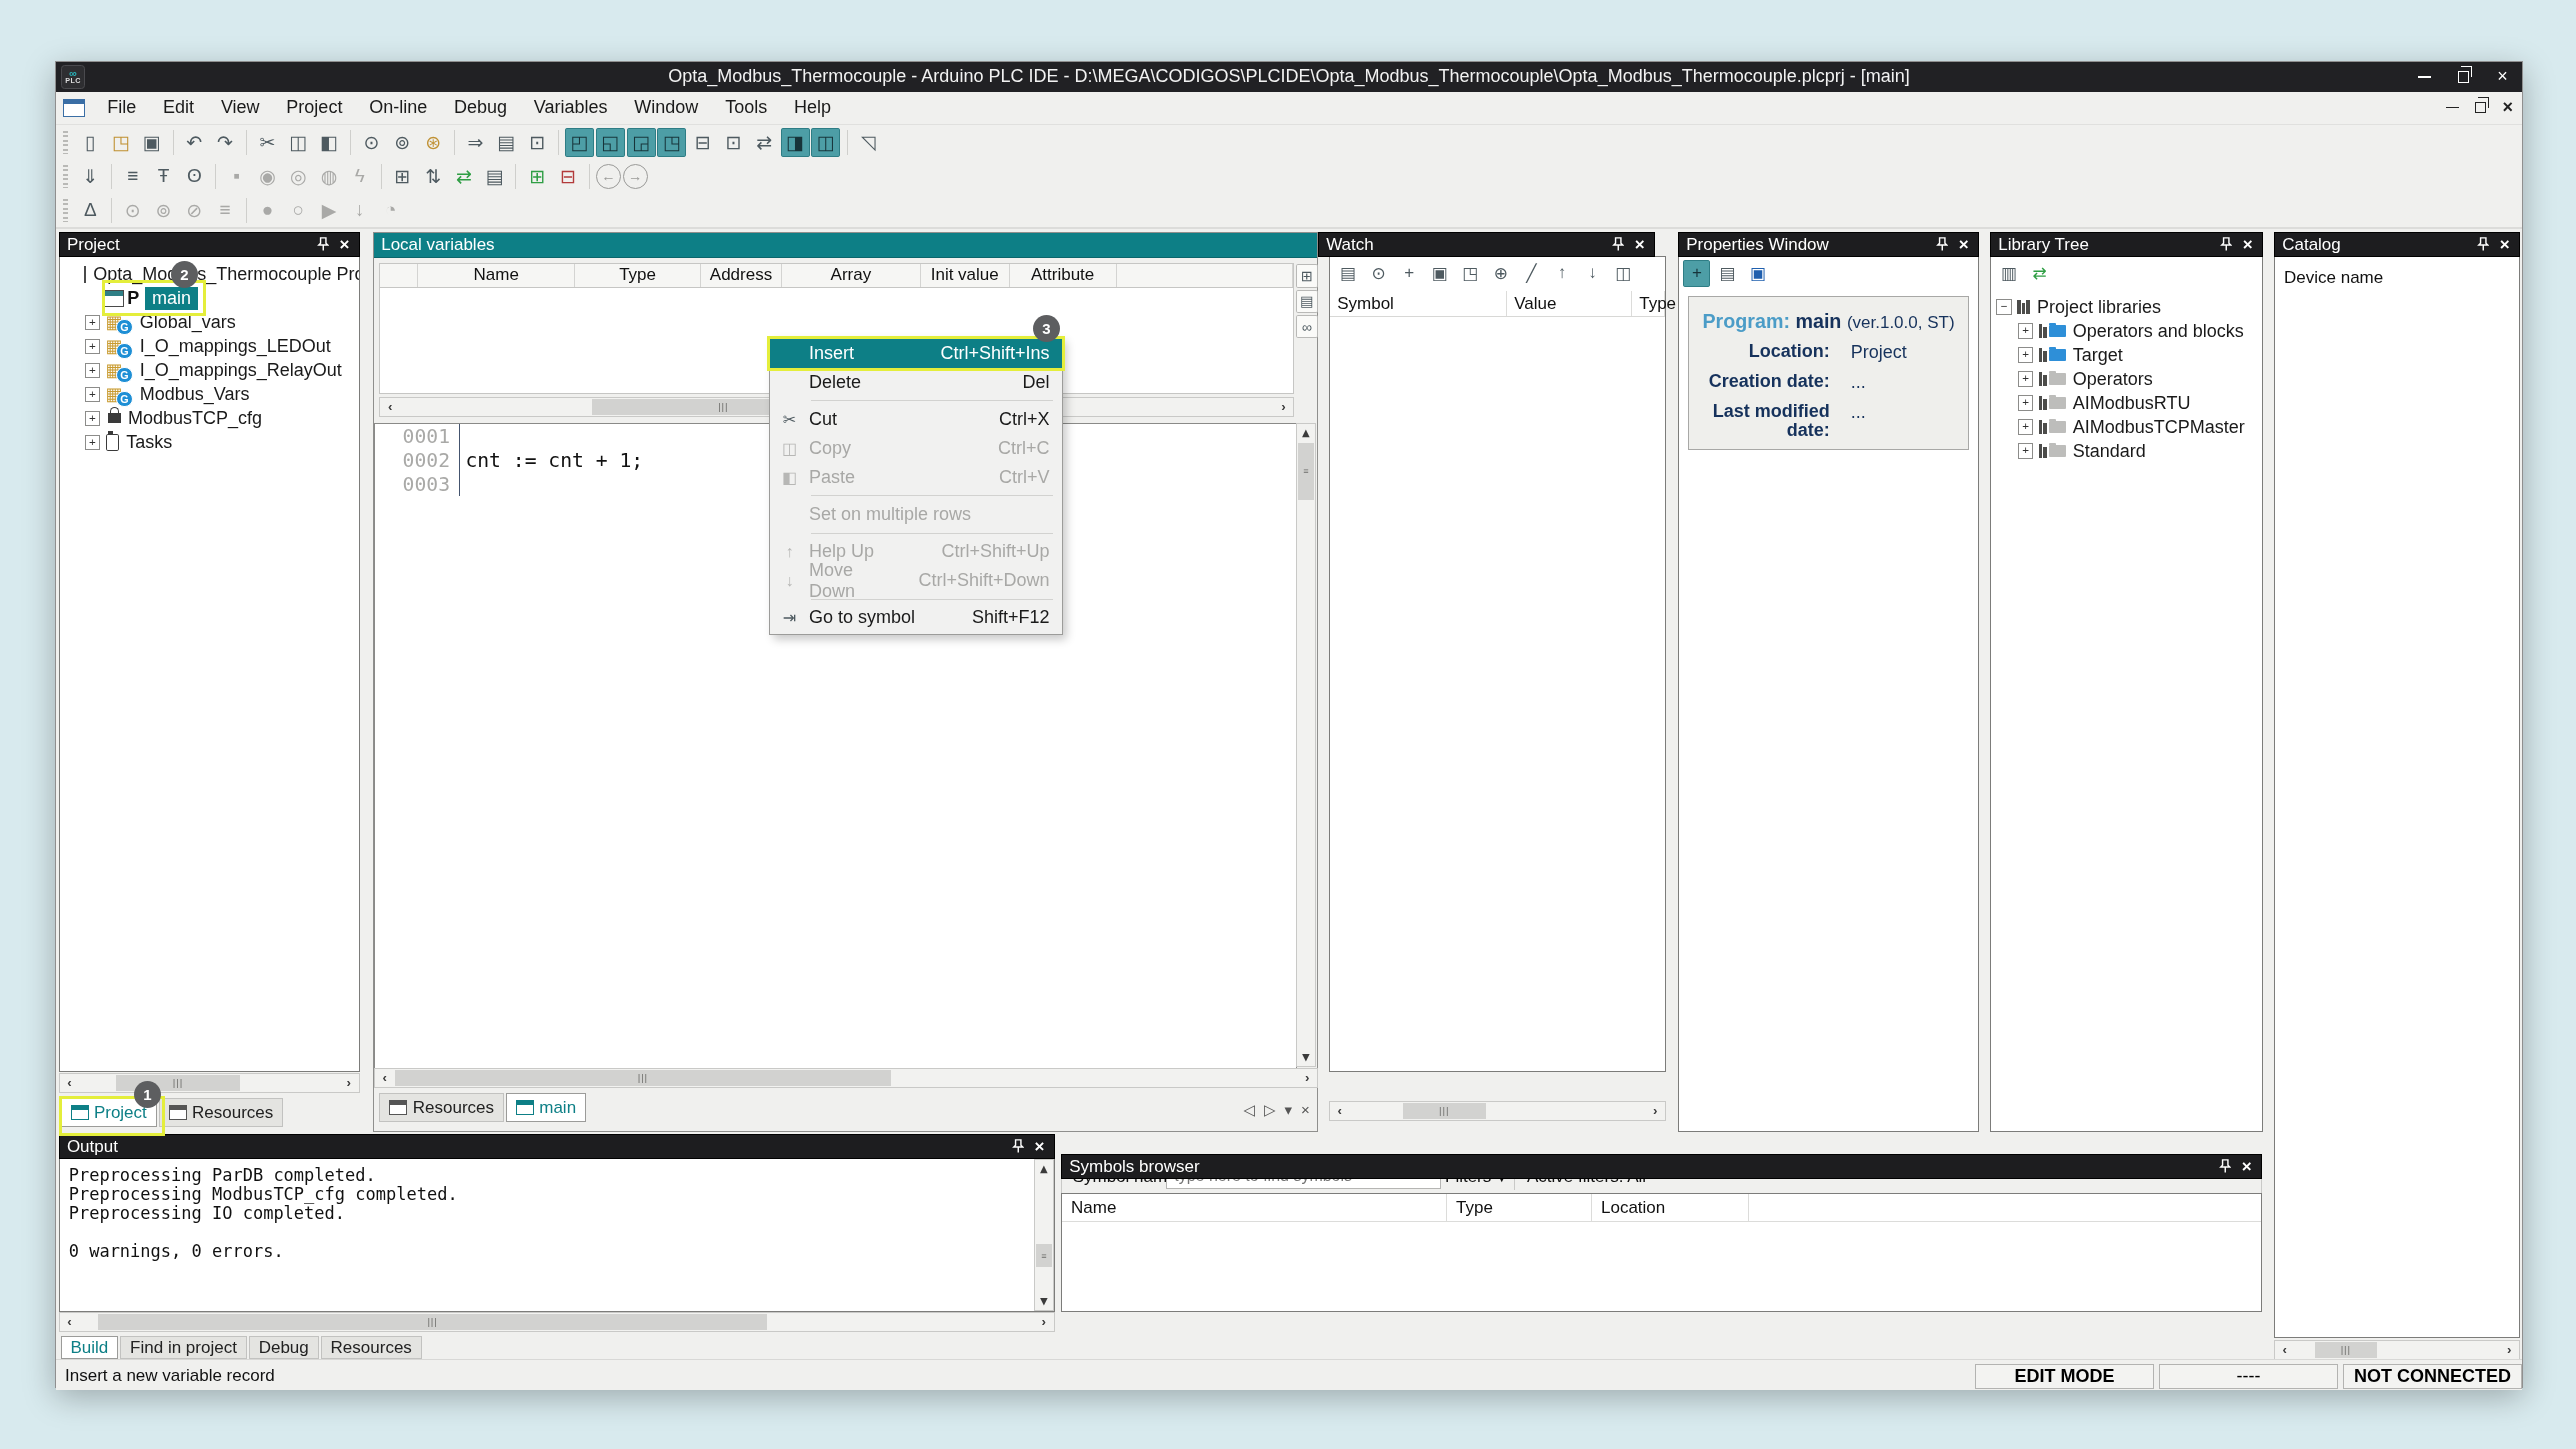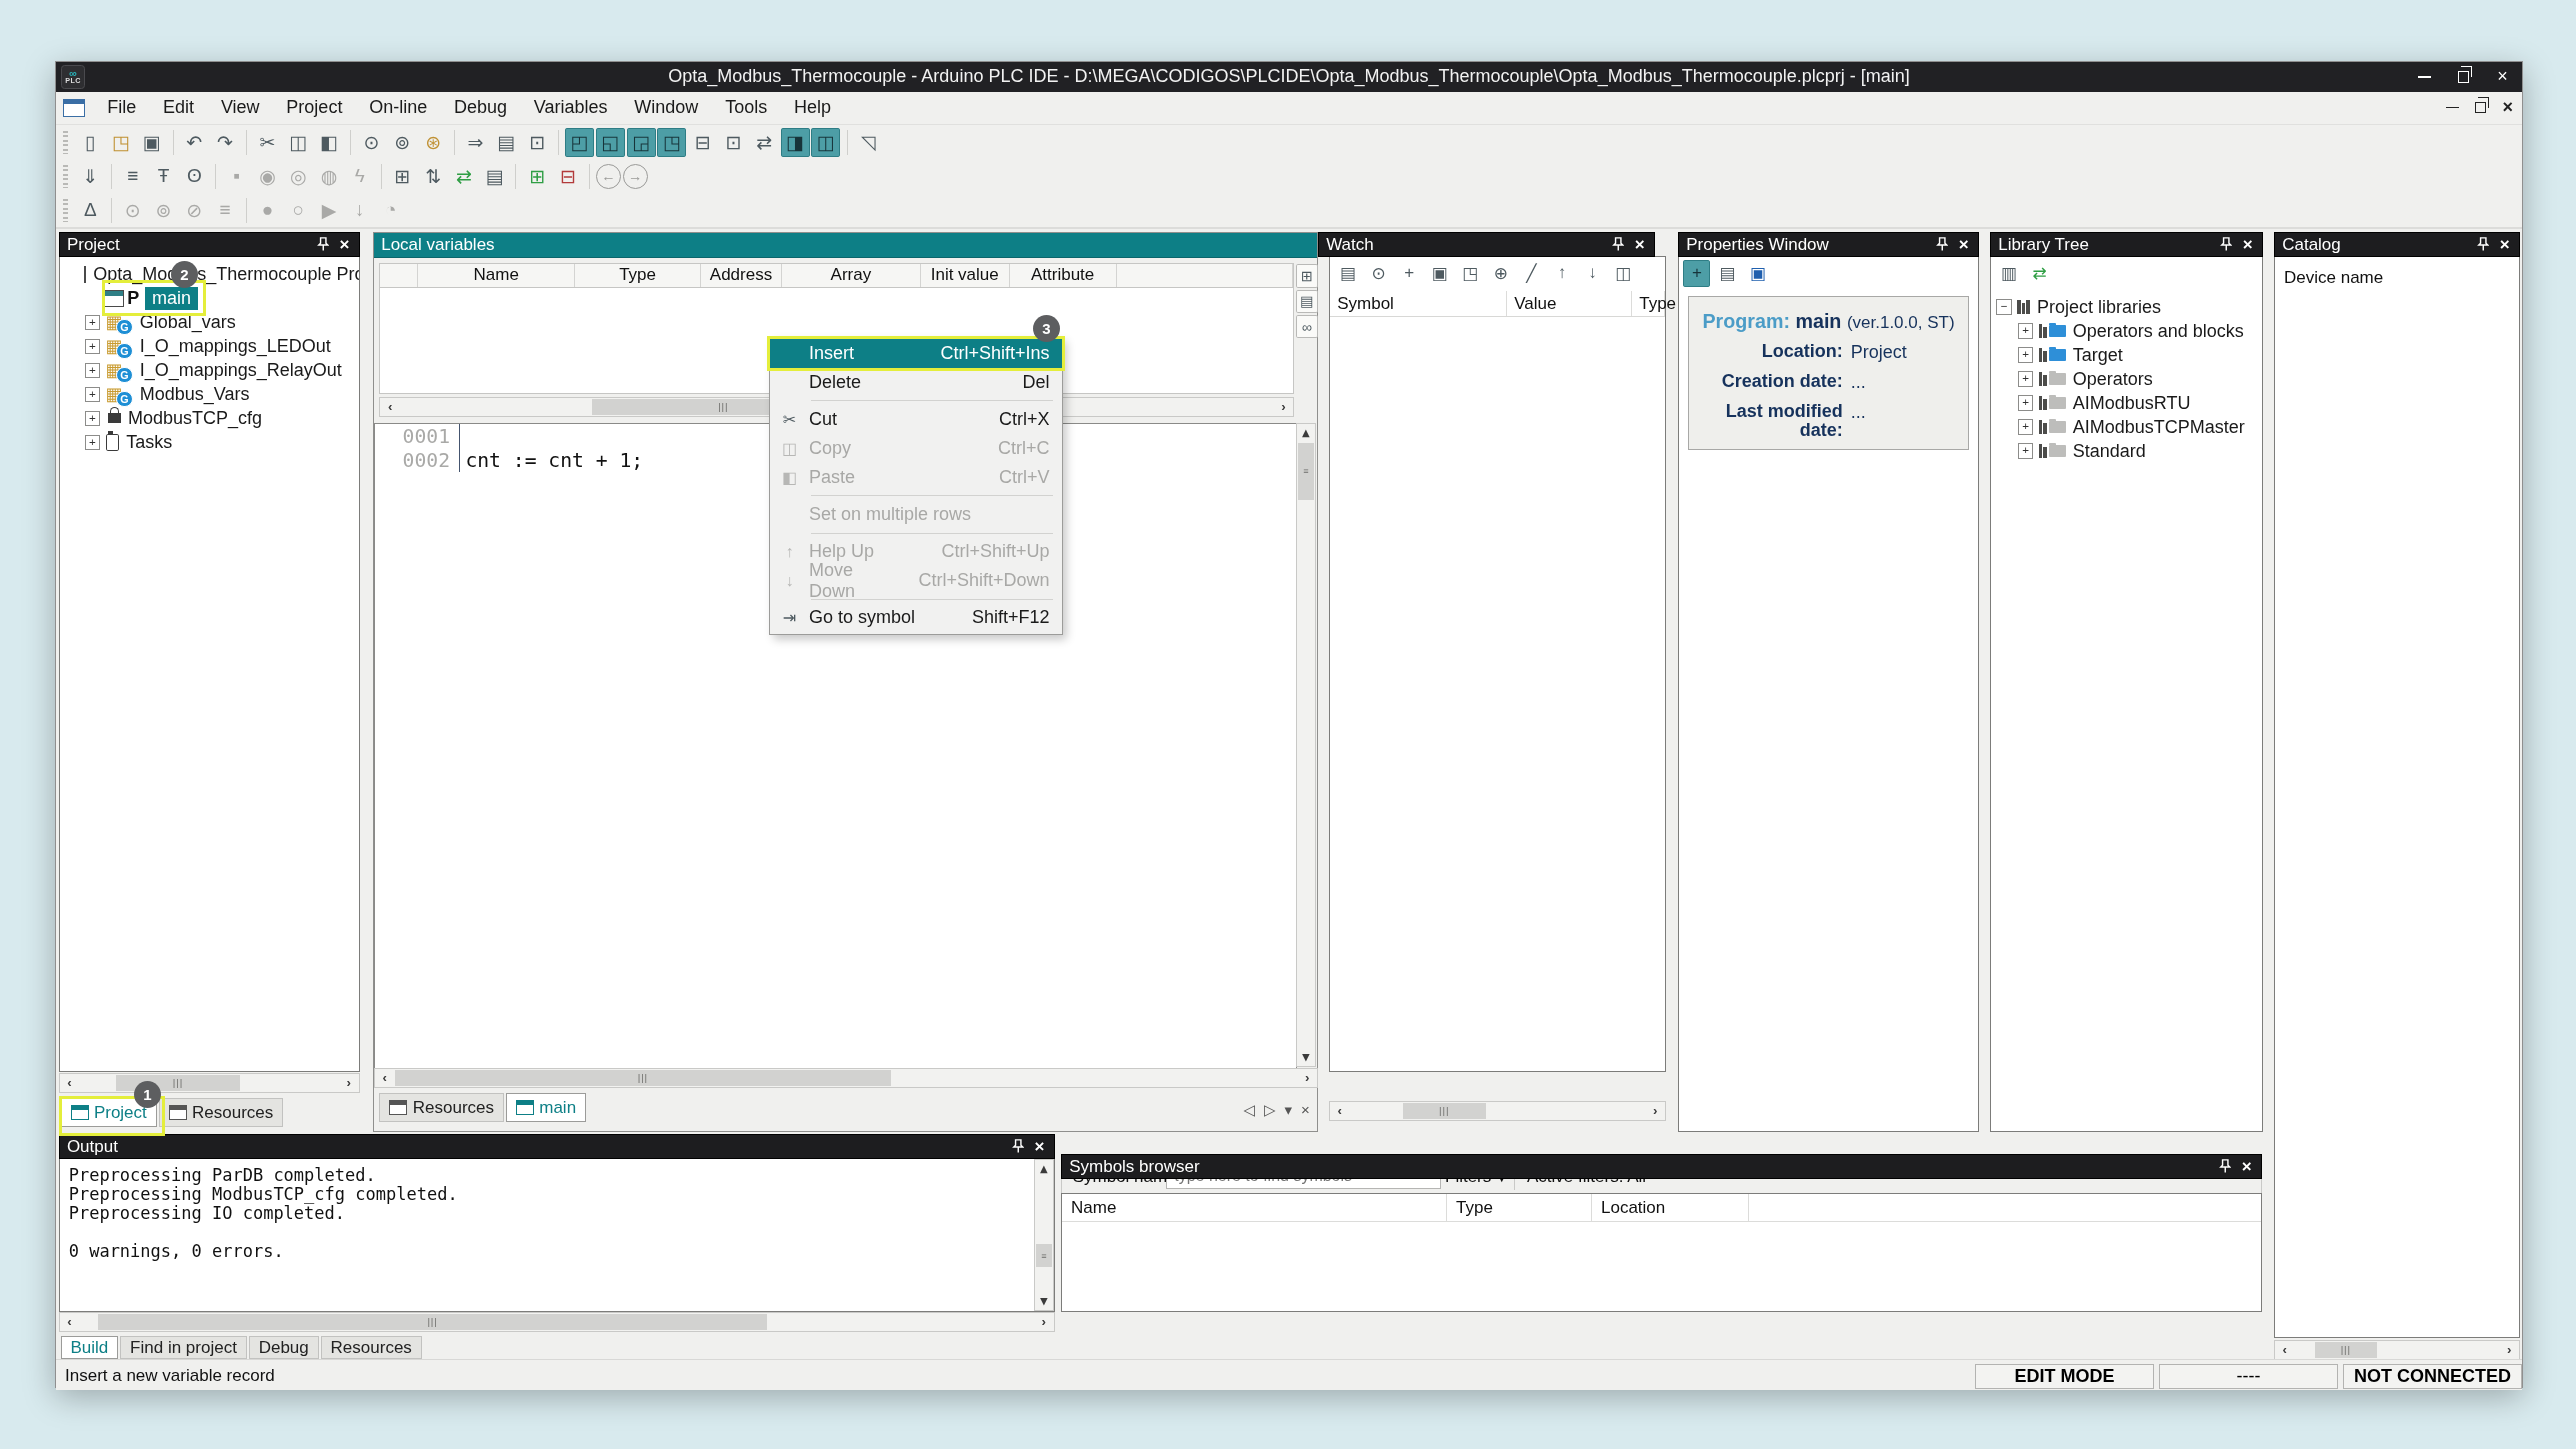--- a/index.html
+++ b/index.html
@@ -109,21 +109,21 @@
   .edcode{border-left:1.8px solid #44546e;padding-left:5.4px;color:#111;height:100%;display:flex;align-items:center;white-space:pre}
   
   #out-lines{position:absolute;font-family:"DejaVu Sans Mono",monospace;font-size:17px;color:#111;line-height:19px;white-space:pre}
   
   #props-box{position:absolute;background:#efefec;border:0.9px solid #a8a8a6;font-size:18px;color:#16325c}
   #props-head{ text-align:center;margin-top:12.5px;font-size:19.7px}
   #props-head .pp{color:#4b9cc7;font-weight:bold}
   #props-head .pn{color:#16325c;font-weight:bold}
   #props-head .pv{color:#16325c;font-size:17px}
   .prow{display:flex;margin-top:9px}
-  .prow .pl{width:58%;text-align:right;font-weight:bold;padding-right:8px;box-sizing:border-box;line-height:19.7px}
+  .prow .pl{width:58%;text-align:right;font-weight:bold;padding-right:21px;box-sizing:border-box;line-height:19.7px}
   .prow .pv2{text-align:left;color:#16325c}
   
   #sym-input{position:absolute;border:0.9px solid #b5b5b3;background:#fff;font-size:16px;color:#9a9a98;padding:0 7.2px;font-family:"Liberation Sans",sans-serif}
   
   .statcell{position:absolute;height:25px;border:0.9px solid #b3b3b1;background:#f3f3f1;display:flex;align-items:center;justify-content:center;font-size:18px;box-sizing:border-box}
   .label19{font-size:17px;color:#111}
   .pinsvg{display:block}
 </style>
 </head>
 <body>
@@ -346,20 +346,24 @@
     </div>
     <div id="editor" style="left:0px;top:190px;width:921px;height:644px;overflow:hidden">
         <div class="edline">
           <span class="ednum">0001</span>
           <span class="edcode"> </span>
         </div>
         <div class="edline">
           <span class="ednum">0002</span>
           <span class="edcode">cnt := cnt + 1;</span>
         </div>
+        <div class="edline">
+          <span class="ednum">0003</span>
+          <span class="edcode"> </span>
+        </div>
       </div>
     <div class="vscroll" style="left:922px;top:190px;height:644px">
       <span class="sb-arrow">▴</span>
       <span class="vtrack">
           <span class="vthumb" style="top:0.9px;height:57px">≡</span>
         </span>
       <span class="sb-arrow">▾</span>
     </div>
     <div class="hscroll" style="left:0px;top:835px;width:944px">
       <span class="sb-arrow">‹</span>

